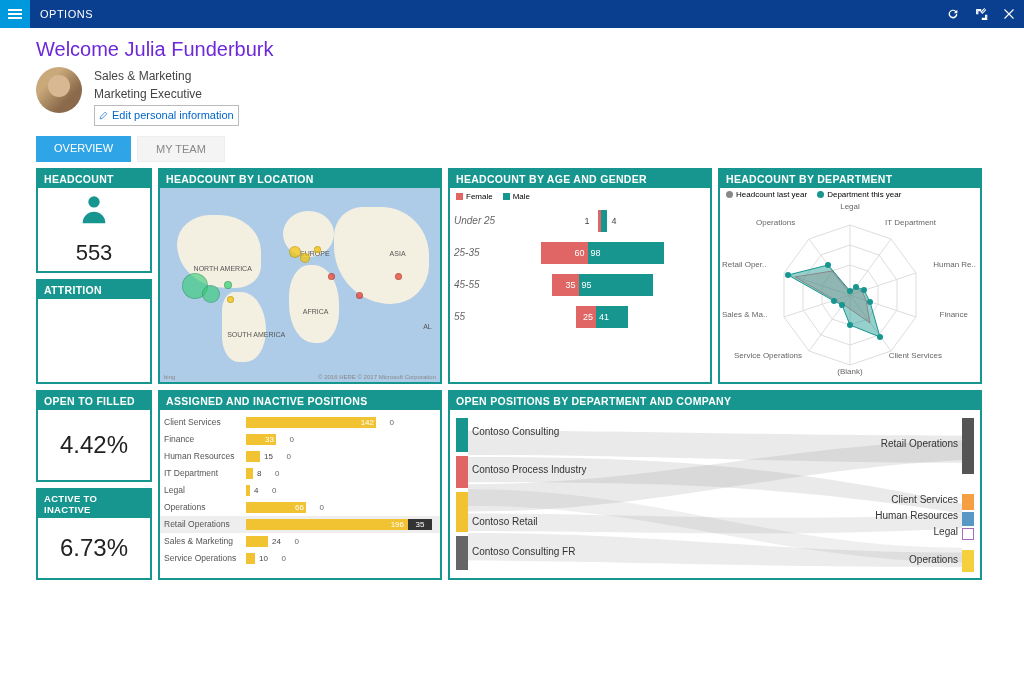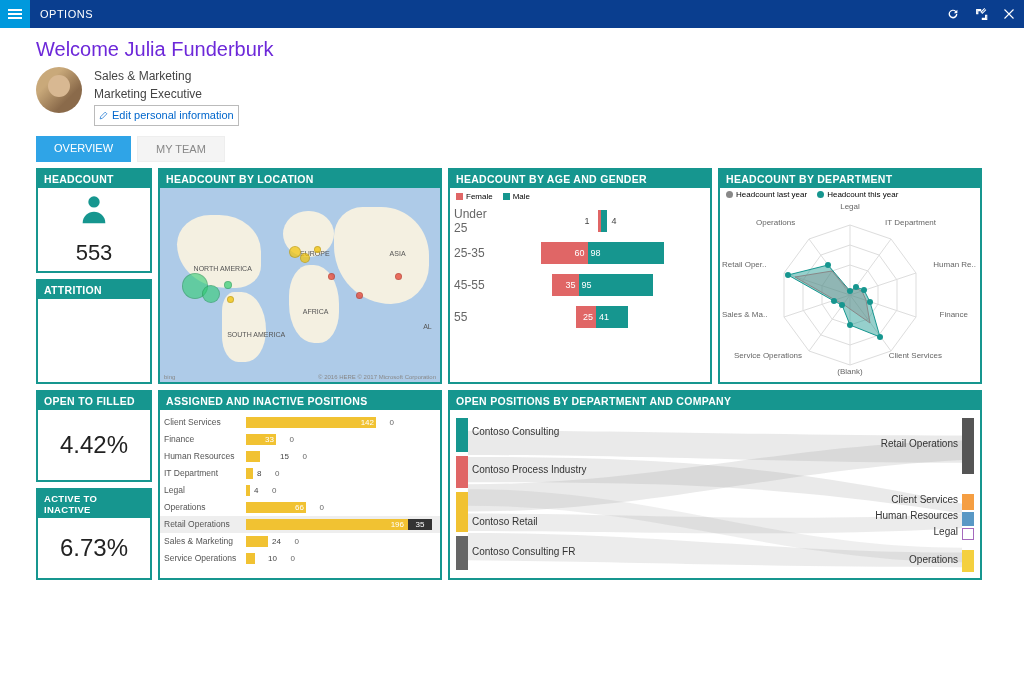--- a/index.html
+++ b/index.html
@@ -43,21 +43,21 @@
   .land { position:absolute; background:#f4f0e1; }
   .maplabel { position:absolute; font-size:7px; color:#555; }
   .mapdot { position:absolute; border-radius:50%; border:1px solid rgba(0,0,0,0.15); }
   .mapcred { position:absolute; bottom:2px; left:4px; right:4px; font-size:6px; color:#888; display:flex; justify-content:space-between; }
 
   
   .legend { font-size:8px; display:flex; gap:10px; padding:4px 6px; }
   .ldot { width:7px; height:7px; display:inline-block; margin-right:3px; vertical-align:middle; }
   .agrows { padding: 0 4px; }
   .agrow { display:flex; align-items:center; height:32px; }
-  .aglab { width:44px; font-size:12px; color:#666; }
+  .aglab { width:44px; font-size:10px; color:#666;font-style:italic; }
   .agbars { flex:1; position:relative; height:22px; display:flex; justify-content:center; }
   .fbar { background:#e06666; height:100%; display:flex; align-items:center; justify-content:flex-end; color:#fff; font-size:9px; padding-right:3px; }
   .mbar { background:#16968f; height:100%; display:flex; align-items:center; justify-content:flex-start; color:#fff; font-size:9px; padding-left:3px; }
 
   
   .radarwrap { position:absolute; inset:0; }
   .radlbl { position:absolute; font-size:8px; color:#666; }
 
   
   .aprow { display:flex; align-items:center; height:17px; font-size:8.5px; color:#555; }
@@ -217,21 +217,21 @@
             </div>
         </div>
       </div>
     </div>
 
     <div class="card">
       <div class="card-h">HEADCOUNT BY DEPARTMENT</div>
       <div class="card-b">
         <div class="legend" style="padding:2px 6px">
           <span><span class="ldot" style="background:#888;border-radius:50%"></span><span>Headcount last year</span></span>
-          <span><span class="ldot" style="background:#16968f;border-radius:50%"></span><span>Headcount this year</span></span>
+          <span><span class="ldot" style="background:#16968f;border-radius:50%"></span><span>Department this year</span></span>
         </div>
         <div class="radarwrap">
           <svg viewBox="0 0 260 190" width="100%" height="100%">
             <g transform="translate(130,105)">
               <g stroke="#ddd" fill="none">
                 <polygon points="0,-70 41,-56 66,-22 66,22 41,56 0,70 -41,56 -66,22 -66,-22 -41,-56"></polygon>
                 <polygon points="0,-50 29,-40 47,-15 47,15 29,40 0,50 -29,40 -47,15 -47,-15 -29,-40"></polygon>
                 <polygon points="0,-30 18,-24 28,-9 28,9 18,24 0,30 -18,24 -28,9 -28,-9 -18,-24"></polygon>
                 <line x1="0" y1="0" x2="0" y2="-70"></line>
                   <line x1="0" y1="0" x2="41" y2="-56"></line>
@@ -302,21 +302,21 @@
         <div class="aprow">
             <div class="aplab">Finance</div>
             <div class="apbar" style="width:30px">
               <span class="apval">33</span>
             </div>
             <div class="apinact">0</div>
           </div>
         <div class="aprow">
             <div class="aplab">Human Resources</div>
             <div class="apbar" style="width:14px"></div>
-            <span class="apval dark" style="position:static;margin-left:20px">15</span>
+            <span class="apval dark" style="position:static;margin-left:4px">15</span>
             <div class="apinact">0</div>
           </div>
         <div class="aprow">
             <div class="aplab">IT Department</div>
             <div class="apbar" style="width:7px"></div>
             <span class="apval dark" style="position:static;margin-left:4px">8</span>
             <div class="apinact">0</div>
           </div>
         <div class="aprow">
             <div class="aplab">Legal</div>
@@ -340,21 +340,21 @@
           </div>
         <div class="aprow">
             <div class="aplab">Sales &amp; Marketing</div>
             <div class="apbar" style="width:22px"></div>
             <span class="apval dark" style="position:static;margin-left:4px">24</span>
             <div class="apinact">0</div>
           </div>
         <div class="aprow">
             <div class="aplab">Service Operations</div>
             <div class="apbar" style="width:9px"></div>
-            <span class="apval dark" style="position:static;margin-left:13px">10</span>
+            <span class="apval dark" style="position:static;margin-left:4px">10</span>
             <div class="apinact">0</div>
           </div>
       </div>
     </div>
 
     <div class="card row2" style="grid-column: span 2">
       <div class="card-h">OPEN POSITIONS BY DEPARTMENT AND COMPANY</div>
       <div class="card-b">
         <div class="sankey">
           <svg width="100%" height="100%" viewBox="0 0 520 160" preserveAspectRatio="none" style="position:absolute;inset:0">

